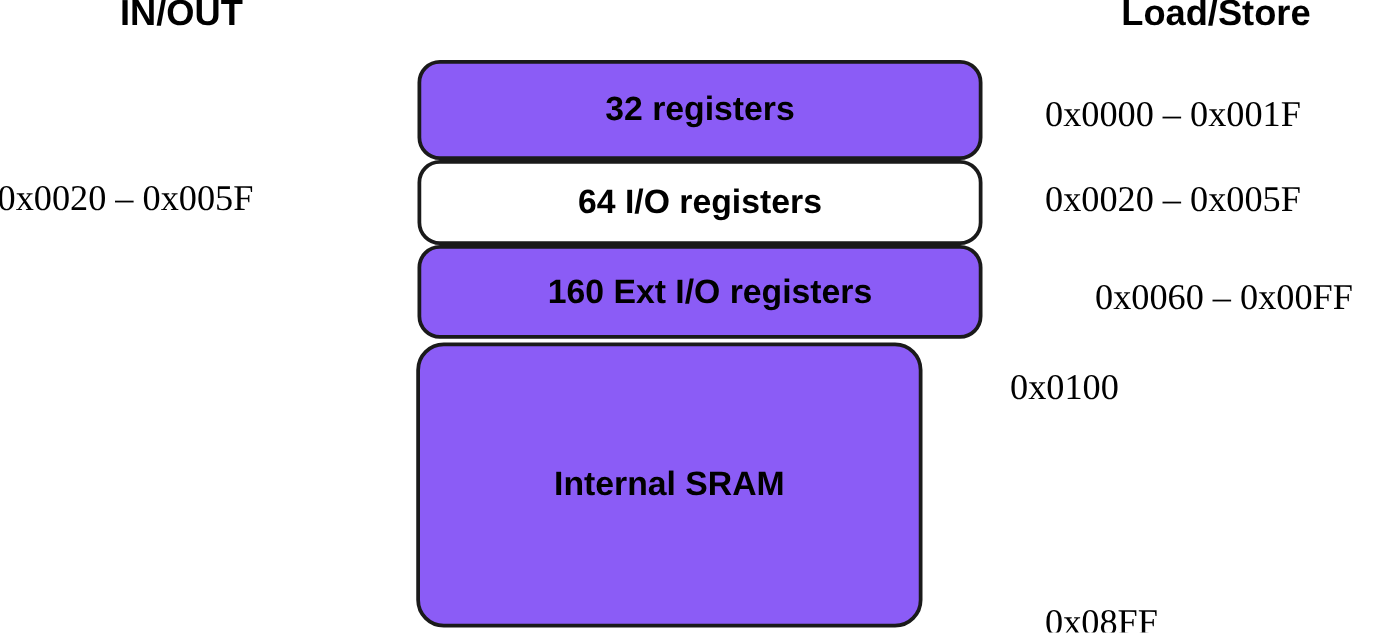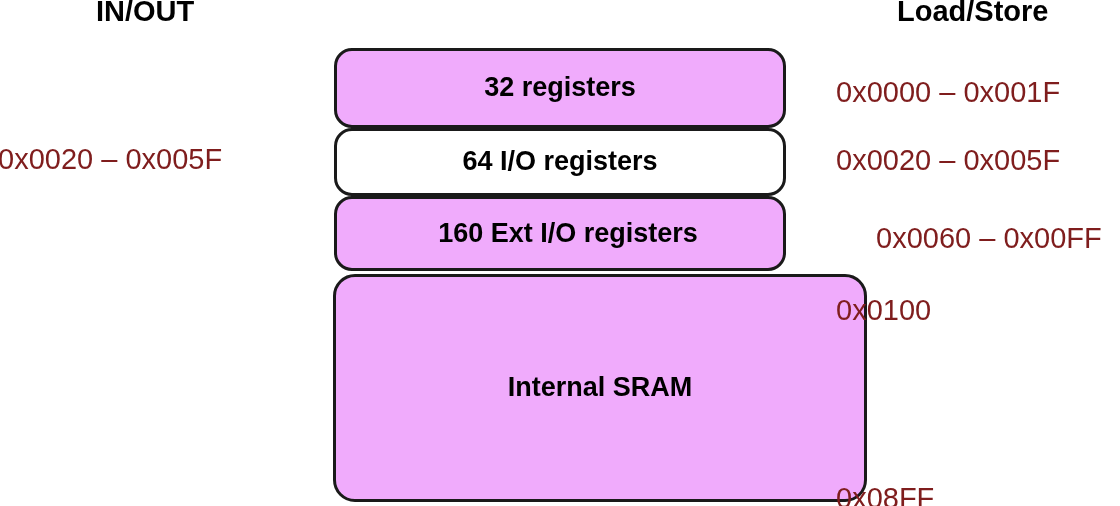--- a/index.html
+++ b/index.html
@@ -27,30 +27,31 @@
   }
   #header-inout  { left: 96px;  top: -3px; }
   #header-loadstore { left: 897px; top: -3px; }
 
   
   .side-label {
     position: absolute;
     font-size: 29px;
     line-height: 1;
     white-space: nowrap;
-    color: #7f1d1d;
+    color: #000000;
     font-weight: normal;
+    font-family: Liberation Serif, serif;
   }
   #io-left-range { left: -2px; top: 145px; }
 
   
   #ls-range-0 { left: 836px; top: 78px; }
   #ls-range-1 { left: 836px; top: 146px; }
   #ls-range-2 { left: 876px; top: 224px; }
-  #sram-start { left: 836px; top: 296px; }
+  #sram-start { left: 808px; top: 296px; }
   #sram-end   { left: 836px; top: 472px; margin-top: 12px; }
 
   
   #memory-stack {
     position: absolute;
     left: 334px;
     top: 48px;
     width: 452px;
   }
 
@@ -61,31 +62,31 @@
     display: flex;
     align-items: center;
     justify-content: center;
     text-align: center;
     font-weight: bold;
     font-size: 27px;
     line-height: 1.15;
     color: #000;
     position: relative;
   }
-  .mem-block.filled { background: #f0abfc; }
+  .mem-block.filled { background: #8b5cf6; }
   .mem-block.hollow { background: #ffffff; }
 
   #block-registers      { height: 80px; }
   #block-io-registers   { height: 68px; margin-top: 0px; }
   #block-ext-io         { height: 75px; margin-top: 0px; padding-left: 16px; }
   #block-sram {
     height: 228px;
     margin-top: 3px;
     margin-left: -1px;
-    width: 534px;
+    width: 405px;
     border-radius: 22px;
   }
   #block-sram .sram-text {
     display: block;
   }
   .sram-line {
     display: block;
     white-space: nowrap;
   }
 </style>

